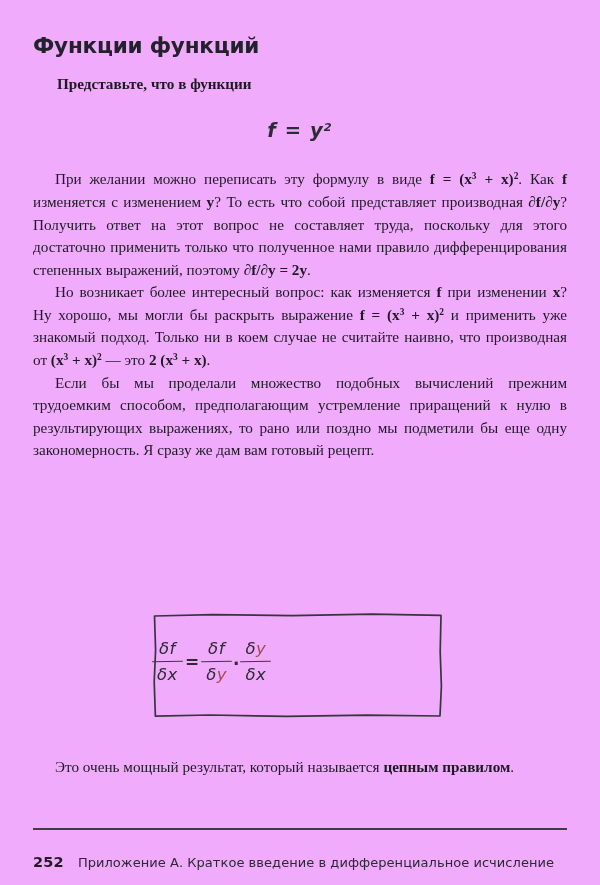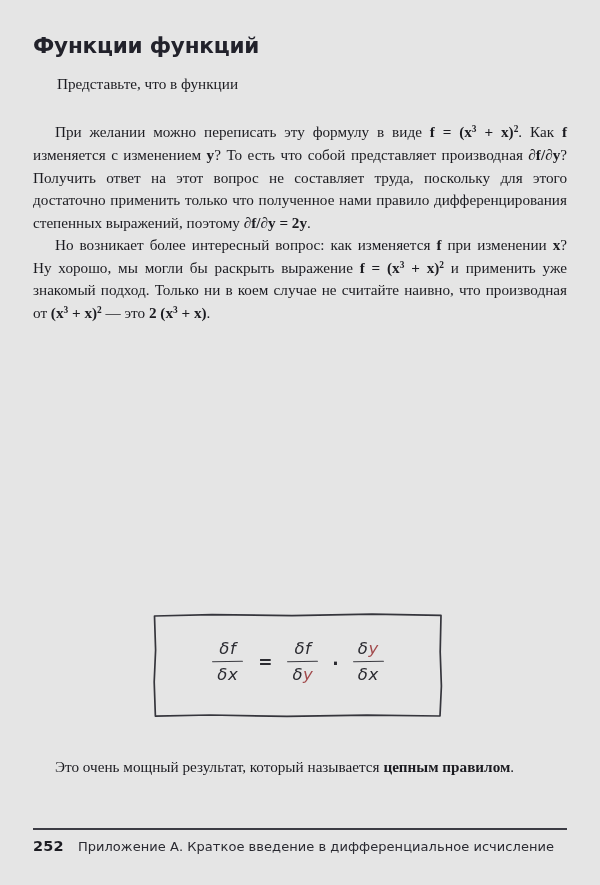--- a/index.html
+++ b/index.html
@@ -14,21 +14,21 @@
     position: relative;
     overflow: hidden;
     font-family: "Liberation Serif", "DejaVu Serif", serif;
     color: #1d1d22;
     -webkit-font-smoothing: antialiased;
   }
 
   .page {
     position: absolute;
     inset: 0;
-    background: #e5e5e5;
+    background: #f0abfc;
   }
 
   .content {
     position: absolute;
     left: 33px;
     top: 0;
     width: 534px;
   }
 
   
@@ -49,20 +49,21 @@
     line-height: 22.6px;
     text-align: justify;
     margin: 0;
     color: #1b1b20;
     hyphens: manual;
   }
   .para.indent { text-indent: 22px; }
   .para.lead {
     text-indent: 24px;
     padding-top: 14px;
+    font-weight: bold;
   }
 
   .b { font-weight: 700; }
   .bi { font-weight: 700; }
 
   sup.exp {
     font-size: 0.62em;
     vertical-align: 0.48em;
     line-height: 0;
     font-weight: 700;
@@ -99,22 +100,20 @@
   .formula-box-border {
     position: absolute;
     inset: 0;
     pointer-events: none;
   }
   .chain-rule {
     position: absolute;
     inset: 0;
     display: flex;
     align-items: center;
-    justify-content: center;
-    gap: 13px;
     font-family: "DejaVu Sans", "Liberation Sans", sans-serif;
     font-style: italic;
     font-size: 16.5px;
     color: #2b2b31;
     padding-bottom: 8px;
     box-sizing: border-box;
   }
   .frac {
     display: inline-flex;
     flex-direction: column;
@@ -162,21 +161,21 @@
   }
   .footer-rule {
     width: 100%;
     height: 1.6px;
     background: #3c3c44;
   }
   .footer-row {
     display: flex;
     align-items: baseline;
     gap: 14px;
-    padding-top: 8px;
+    padding-top: 24px;
     font-family: "DejaVu Sans", "Liberation Sans", sans-serif;
   }
   .folio {
     font-size: 14.5px;
     font-weight: 700;
     color: #1c1c22;
     letter-spacing: 0.2px;
   }
   .running-head {
     font-size: 13px;
@@ -189,27 +188,33 @@
 <body>
 
 <div class="page">
 
   <div class="content">
 
     <h1 class="page-title">Функции функций</h1>
 
     <p class="para lead"><span>Представьте, что в функции</span></p>
 
+    <div class="display-formula" id="formula-f">
+      <span>f</span>
+      <span class="op">=</span>
+      <span>y</span><sup>2</sup>
+    </div>
 
 
 
     <p class="para indent" style="padding-top:26px;"><span>При желании можно переписать эту формулу в виде </span><span class="b">f = (x</span><sup class="exp">3</sup><span class="b"> + x)</span><sup class="exp">2</sup><span>. Как </span><span class="b">f</span><span> изменяется с изменением </span><span class="b">y</span><span>? То есть что собой представляет производная </span><span class="bi">∂f/∂y</span><span>? Получить ответ на этот вопрос не составляет труда, поскольку для этого достаточно применить только что полученное нами правило дифференцирования степенных выражений, поэтому </span><span class="bi">∂f/∂y = 2y</span><span>.</span></p>
 
     <p class="para indent"><span>Но возникает более интересный вопрос: как изменяется </span><span class="b">f</span><span> при изменении </span><span class="b">x</span><span>? Ну хорошо, мы могли бы раскрыть выражение </span><span class="b">f = (x</span><sup class="exp">3</sup><span class="b"> + x)</span><sup class="exp">2</sup><span> и применить уже знакомый подход. Только ни в коем случае не считайте наивно, что производная от </span><span class="b">(x</span><sup class="exp">3</sup><span class="b"> + x)</span><sup class="exp">2</sup><span> — это </span><span class="b">2 (x</span><sup class="exp">3</sup><span class="b"> + x)</span><span>.</span></p>
 
+    <p class="para indent">Если бы мы проделали множество подобных вычислений прежним трудоемким способом, предполагающим устремление приращений к нулю в результирующих выражениях, то рано или поздно мы подметили бы еще одну закономерность. Я сразу же дам вам готовый рецепт.</p>
 
 
   </div>
 
   <div class="formula-box-wrap">
     <svg class="formula-box-border" viewBox="0 0 292 107" preserveAspectRatio="none">
       <path d="M2.5,4 L60,2.6 L140,3.6 L220,2.2 L289,3.4 L288.2,40 L289.4,74 L288,104 L215,103.2 L135,104.4 L58,103 L3.4,104.2 L2.2,70 L3.6,38 Z" fill="none" stroke="#35353c" stroke-width="1.7" stroke-linejoin="round" stroke-linecap="round"></path>
     </svg>
 
     <div class="chain-rule">

